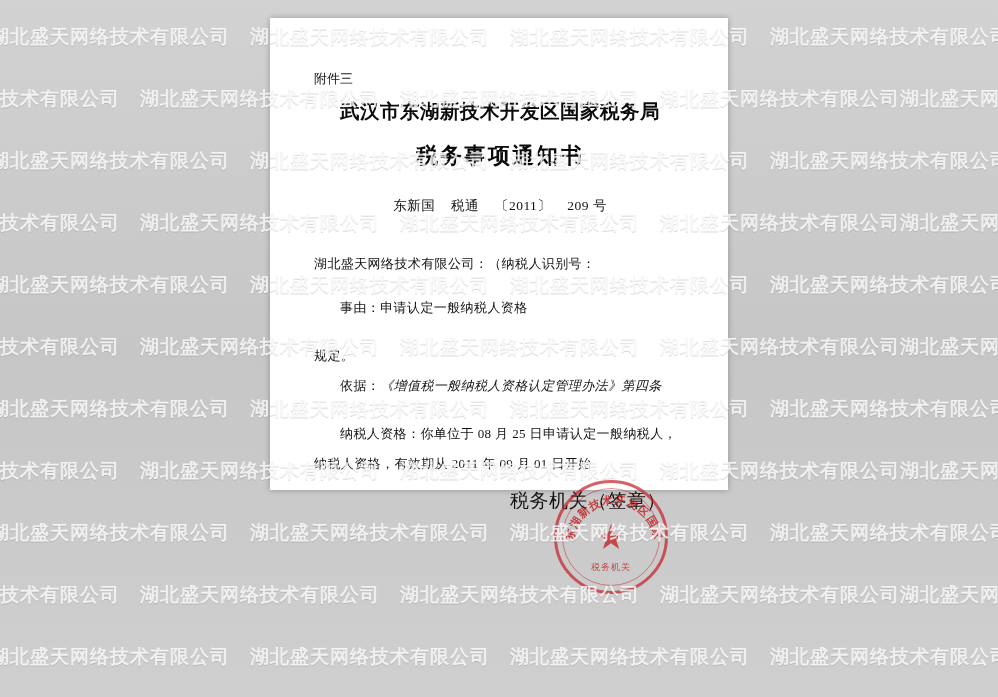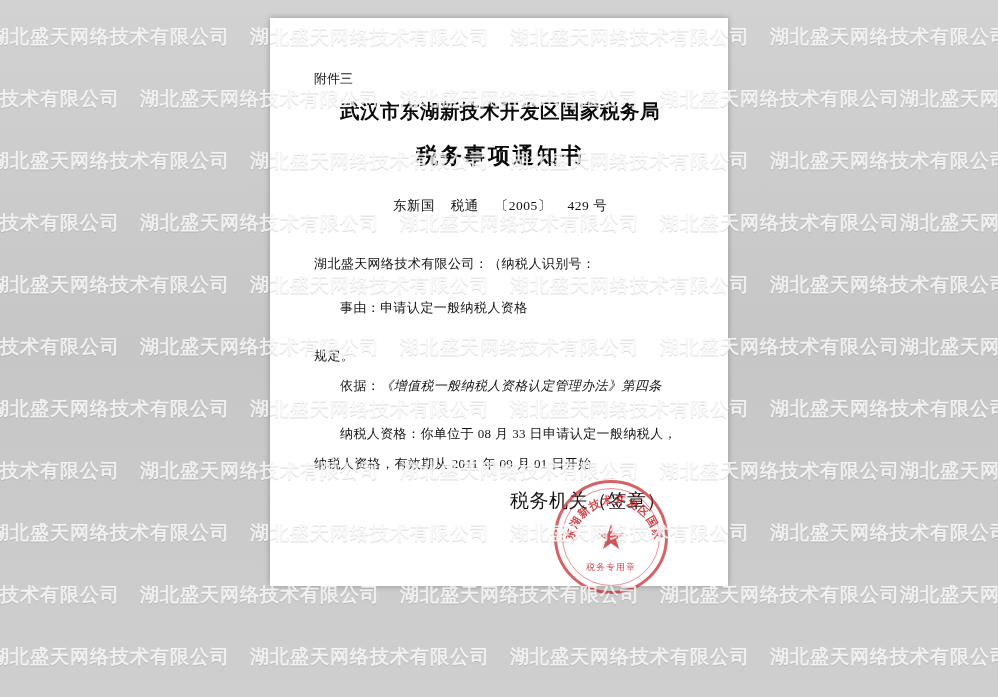--- a/index.html
+++ b/index.html
@@ -40,21 +40,21 @@
     color: rgba(255,255,255,0.78);
     text-shadow: 0 1px 0 rgba(120,120,120,0.25);
   }
 
   
   .paper {
     position: absolute;
     left: 270px;
     top: 18px;
     width: 458px;
-    height: 568px;
+    height: 472px;
     background: #ffffff;
     box-shadow: 0 0 6px rgba(0,0,0,0.28);
     z-index: 2;
   }
 
   .doc-inner {
     position: absolute;
     left: 44px;
     top: 52px;
     width: 372px;
@@ -183,22 +183,22 @@
 
       <div class="attach-label">附件三</div>
 
       <div class="org-title">武汉市东湖新技术开发区国家税务局</div>
 
       <div class="doc-title">税务事项通知书</div>
 
       <div class="doc-number">
         <span class="seg">东新国</span>
         <span class="seg">税通</span>
-        <span class="seg">〔2005〕</span>
-        <span class="seg">429 号</span>
+        <span class="seg">〔2011〕</span>
+        <span class="seg">209 号</span>
       </div>
 
       <div class="para tight">
         <div class="body-line">湖北盛天网络技术有限公司：（纳税人识别号：</div>
       </div>
 
       <div class="para">
         <div class="body-line indent">
           <span>事由：</span><span>申请认定一般纳税人资格</span>
         </div>
@@ -206,39 +206,39 @@
 
       <div class="para">
         <div class="body-line">规定。</div>
         <div class="body-line indent">
           <span>依据：</span><span class="emph-book">《增值税一般纳税人资格认定管理办法》第四条</span>
         </div>
       </div>
 
       <div class="para">
         <div class="body-line indent">
-          <span>纳税人资格：</span><span>你单位于 08 月 33 日申请认定一般纳税人，</span>
+          <span>纳税人资格：</span><span>你单位于 08 月 25 日申请认定一般纳税人，</span>
         </div>
         <div class="body-line">纳税人资格，有效期从 2011 年 09 月 01 日开始</div>
       </div>
 
     </div>
 
     <div class="seal">
       <div class="seal-inner-ring"></div>
       <svg class="seal-arc" viewBox="0 0 114 114">
         <defs>
           <path id="arcTop" d="M 16,62 A 41,41 0 0 1 98,62" fill="none"></path>
         </defs>
         <text>
           <textPath href="#arcTop" startOffset="50%" text-anchor="middle">武汉市东湖新技术开发区国家税务局</textPath>
         </text>
       </svg>
       <div class="seal-star">★</div>
-      <div class="seal-bottom">税务专用章</div>
+      <div class="seal-bottom">税务机关</div>
     </div>
 
     <div class="sign-block">
       <div class="sign-line">税务机关（签章）</div>
     </div>
   </div>
 
   <div class="watermark-layer">
       <div class="wm" style="left: -10px; top: 24px;">湖北盛天网络技术有限公司</div>
       <div class="wm" style="left: 250px; top: 24px;">湖北盛天网络技术有限公司</div>

